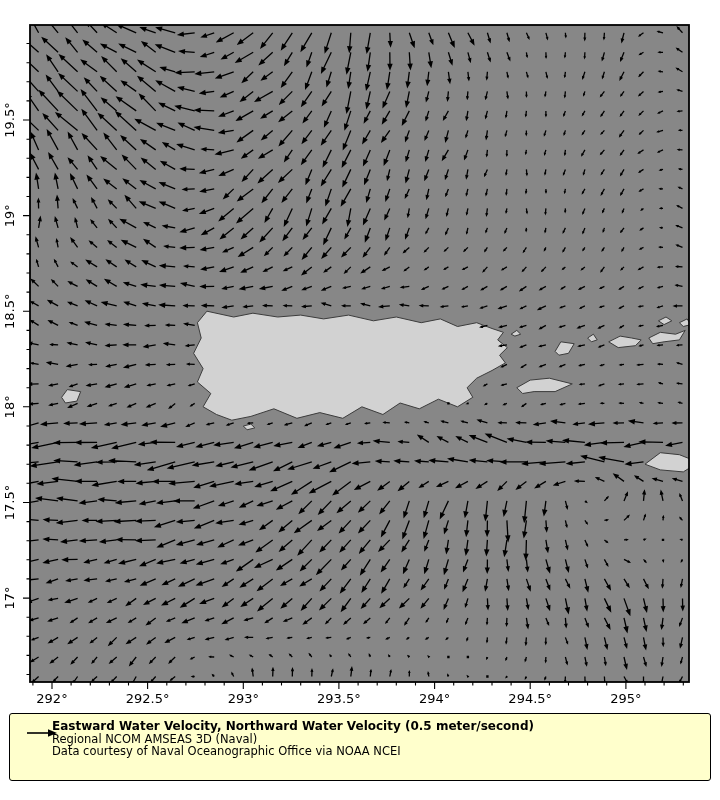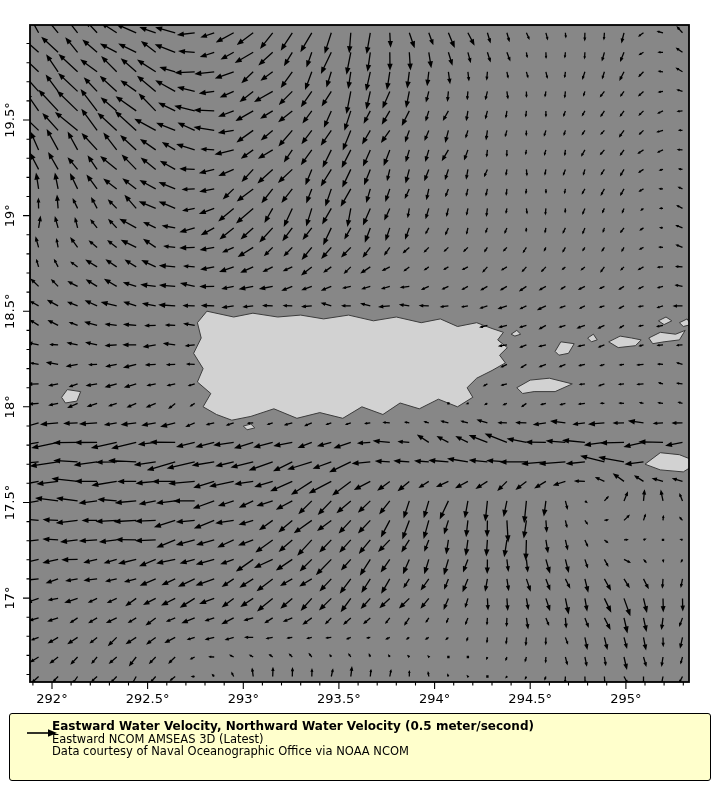--- a/index.html
+++ b/index.html
@@ -64,17 +64,17 @@
       <path d="M32.9,682.0v3.5M52.0,682.0v7M71.1,682.0v3.5M90.3,682.0v3.5M109.4,682.0v3.5M128.5,682.0v3.5M147.6,682.0v7M166.8,682.0v3.5M185.9,682.0v3.5M205.0,682.0v3.5M224.2,682.0v3.5M243.3,682.0v7M262.4,682.0v3.5M281.5,682.0v3.5M300.7,682.0v3.5M319.8,682.0v3.5M338.9,682.0v7M358.1,682.0v3.5M377.2,682.0v3.5M396.3,682.0v3.5M415.5,682.0v3.5M434.6,682.0v7M453.7,682.0v3.5M472.8,682.0v3.5M492.0,682.0v3.5M511.1,682.0v3.5M530.2,682.0v7M549.4,682.0v3.5M568.5,682.0v3.5M587.6,682.0v3.5M606.7,682.0v3.5M625.9,682.0v7M645.0,682.0v3.5M664.1,682.0v3.5M683.3,682.0v3.5M30.0,674.5h-3.5M30.0,655.4h-3.5M30.0,636.3h-3.5M30.0,617.2h-3.5M30.0,598.1h-7M30.0,578.9h-3.5M30.0,559.8h-3.5M30.0,540.7h-3.5M30.0,521.6h-3.5M30.0,502.5h-7M30.0,483.3h-3.5M30.0,464.2h-3.5M30.0,445.1h-3.5M30.0,426.0h-3.5M30.0,406.8h-7M30.0,387.7h-3.5M30.0,368.6h-3.5M30.0,349.5h-3.5M30.0,330.4h-3.5M30.0,311.2h-7M30.0,292.1h-3.5M30.0,273.0h-3.5M30.0,253.9h-3.5M30.0,234.8h-3.5M30.0,215.6h-7M30.0,196.5h-3.5M30.0,177.4h-3.5M30.0,158.3h-3.5M30.0,139.2h-3.5M30.0,120.0h-7M30.0,100.9h-3.5M30.0,81.8h-3.5M30.0,62.7h-3.5M30.0,43.5h-3.5" stroke="#000000" stroke-width="1.1" fill="none"></path>
     </svg>
 
   <div class="legend-box">
     <svg class="legend-key" viewBox="0 0 32 12">
       <line x1="1" y1="6" x2="23" y2="6" stroke="#000" stroke-width="1.6"></line>
       <polygon points="22,2.2 31,6 22,9.8" fill="#000"></polygon>
     </svg>
     <div class="legend-text">
       <div class="legend-title">Eastward Water Velocity, Northward Water Velocity (0.5 meter/second)</div>
-      <div>Eastward NCOM AMSEAS 3D (Latest)</div>
-      <div>Data courtesy of Naval Oceanographic Office via NOAA NCOM</div>
+      <div>Regional NCOM AMSEAS 3D (Naval)</div>
+      <div>Data courtesy of Naval Oceanographic Office via NOAA NCEI</div>
     </div>
   </div>
 </div>
 
 </body></html>

